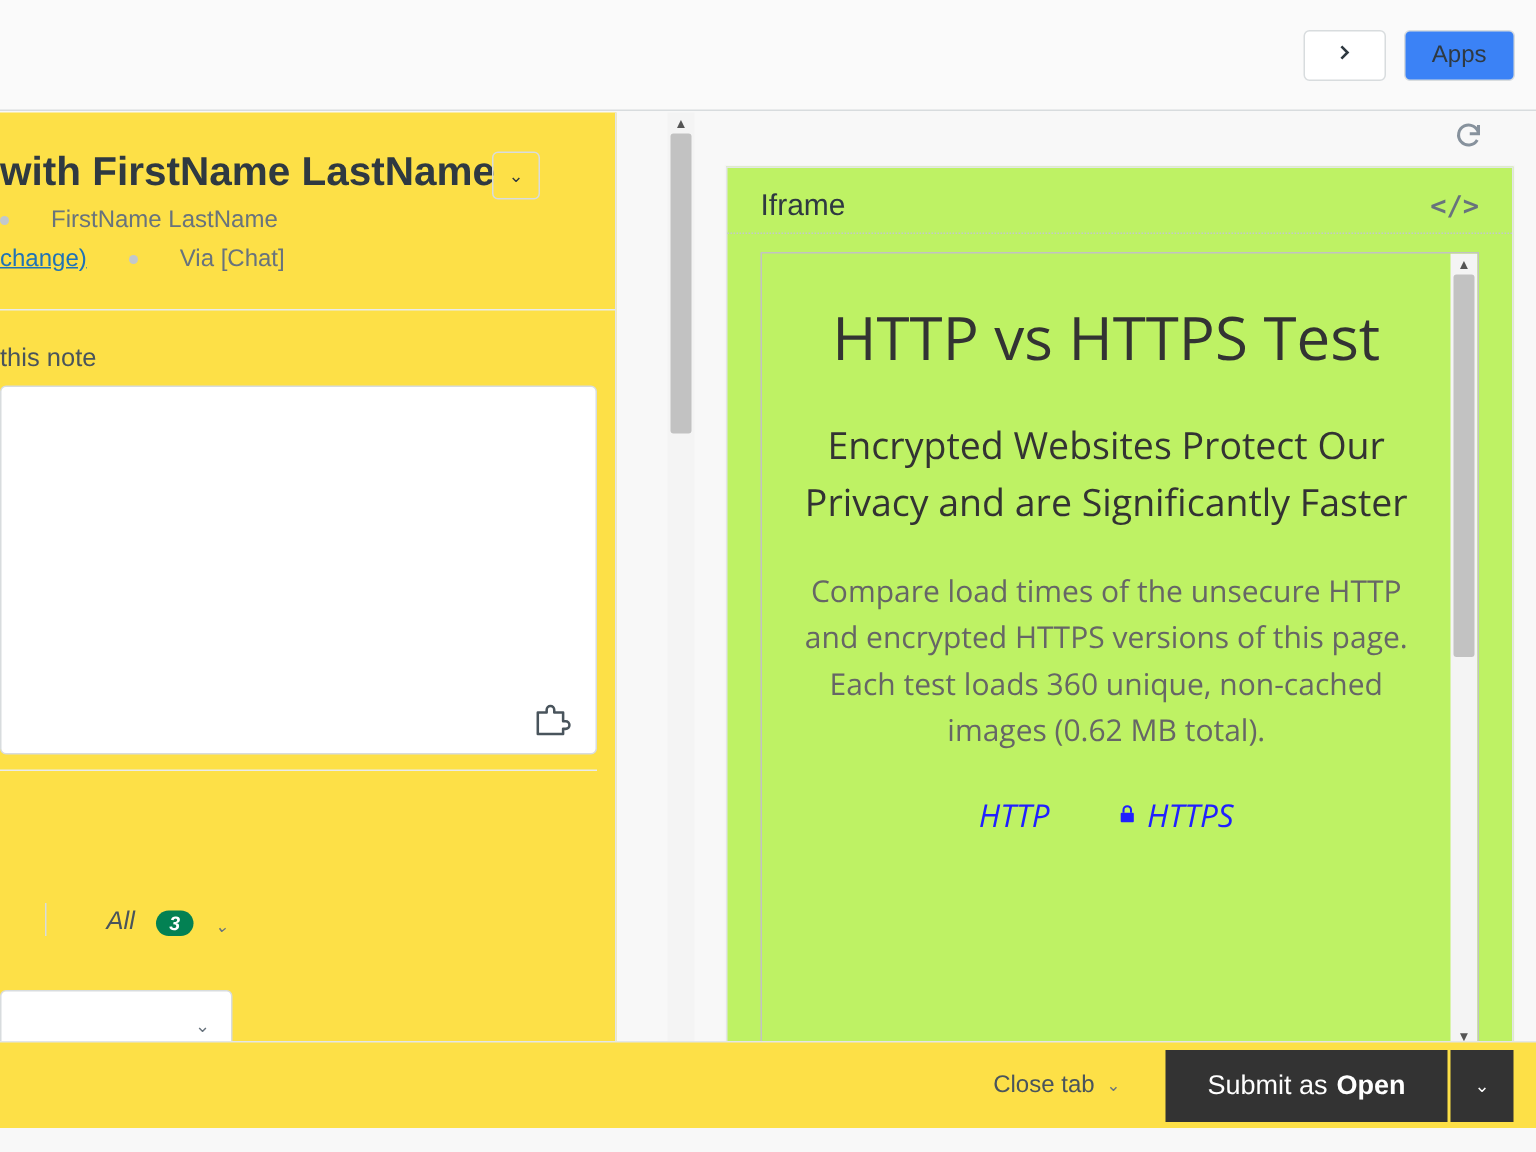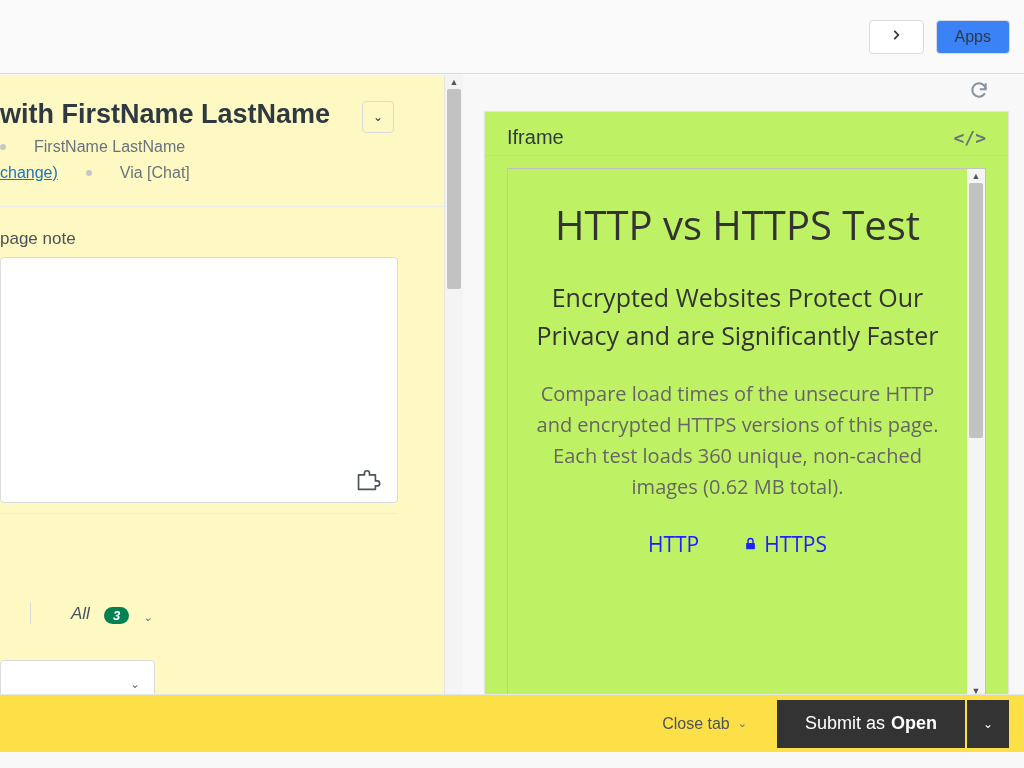--- a/index.html
+++ b/index.html
@@ -23,22 +23,22 @@
   }
   .apps-btn {
     height: 34px; padding: 0 18px; background: #3b82f6;
     border: 1px solid #d8dcde; border-radius: 4px;
     display: flex; align-items: center; justify-content: center;
     font-size: 16px; cursor: pointer; color: #2f3941;
   }
 
   
   .convo-panel {
-    position: absolute; left: 0; top: 75px; width: 445px; height: 633px;
-    background: #fef9c3; border-right: 1px solid #e3e6e8;
+    position: absolute; left: 0; top: 75px; width: 411px; height: 633px;
+    background: #fde047; border-right: 1px solid #e3e6e8;
   }
   .scrollbar-left {
     position: absolute; left: 445px; top: 75px; width: 18px; height: 633px;
     background: #f4f4f4;
   }
   .scrollbar-left .thumb { position:absolute; left:2px; right:2px; top:14px; height:200px; background:#c2c2c2; border-radius:2px;}
   .scrollbar-left .arrow-up, .scrollbar-left .arrow-dn { position:absolute; left:0; right:0; height:14px; display:flex; align-items:center; justify-content:center; font-size:9px; color:#555;}
   .scrollbar-left .arrow-up{top:0;} .scrollbar-left .arrow-dn{bottom:0;}
 
   .convo-header {
@@ -127,21 +127,21 @@
   .iframe-content {
     position:absolute; left:0; right:18px; top:0; bottom:0;
     padding: 24px 18px 10px 18px; text-align:center;
     font-family: "Segoe UI", "Open Sans", sans-serif;
     color:#333;
   }
   .ic-h1 { font-size:40px; font-weight:400; line-height:1.3; margin: 6px 0 28px 0; color:#333;}
   .ic-h2 { font-size:25px; font-weight:400; line-height:1.5; margin: 0 0 24px 0; color:#333;}
   .ic-p  { font-size:20px; font-weight:400; line-height:1.55; margin:0; color:#666;}
   .proto-row { margin-top: 28px; display:flex; justify-content:center; gap:44px; font-size:21px;}
-  .proto-link { color:#2020ff; cursor:pointer; font-weight:400; display:flex; align-items:center; gap:6px;}
+  .proto-link { color:#2020ff; cursor:pointer; font-weight:400; display:flex; align-items:center; gap:6px;font-style:italic;}
   .lock-ic svg { width:15px; height:17px; fill:#2020ff;}
 
   
   .bottombar {
     position:absolute; left:0; right:0; bottom:16px; height:58px;
     background:#fde047; border-top:1px solid #e3e6e8;
     display:flex; justify-content:flex-end; align-items:center; gap:0; padding-right:15px;
   }
   .close-tab {
     color:#49545c; font-size:16px; margin-right:30px; cursor:pointer;
@@ -186,21 +186,21 @@
       <span class="dot"></span>
       <span>FirstName LastName</span>
     </div>
     <div class="meta-row">
       <span class="meta-link">change)</span>
       <span class="dot"></span>
       <span>Via [Chat]</span>
     </div>
   </div>
 
-  <div class="note-label">page note</div>
+  <div class="note-label">this note</div>
 
   <div class="note-box">
     <div class="note-toolbar-right">
       <span>
         <svg viewBox="0 0 32 28">
             <path d="M3 8 h7 v-2 a3 3 0 0 1 6 0 v2 h7 v7 h2 a3 3 0 0 1 0 6 h-2 v4 h-20 z" stroke-linejoin="round"></path>
           </svg>
       </span>
     </div>
   </div>

